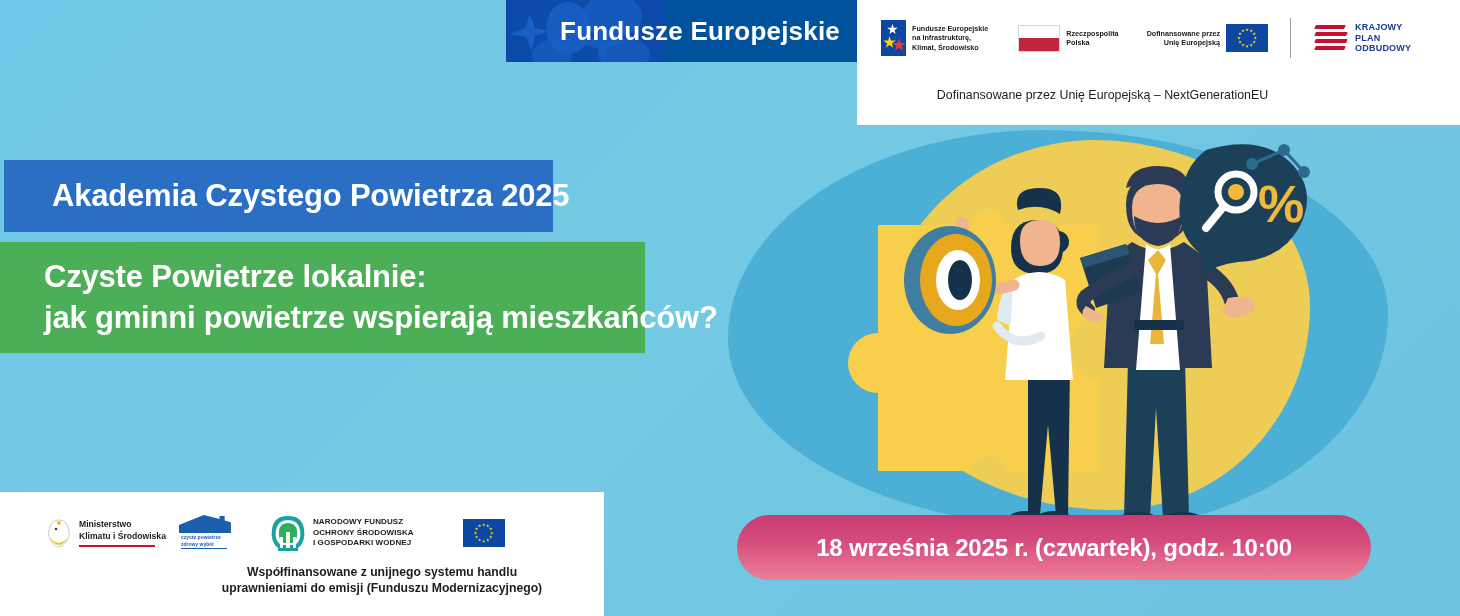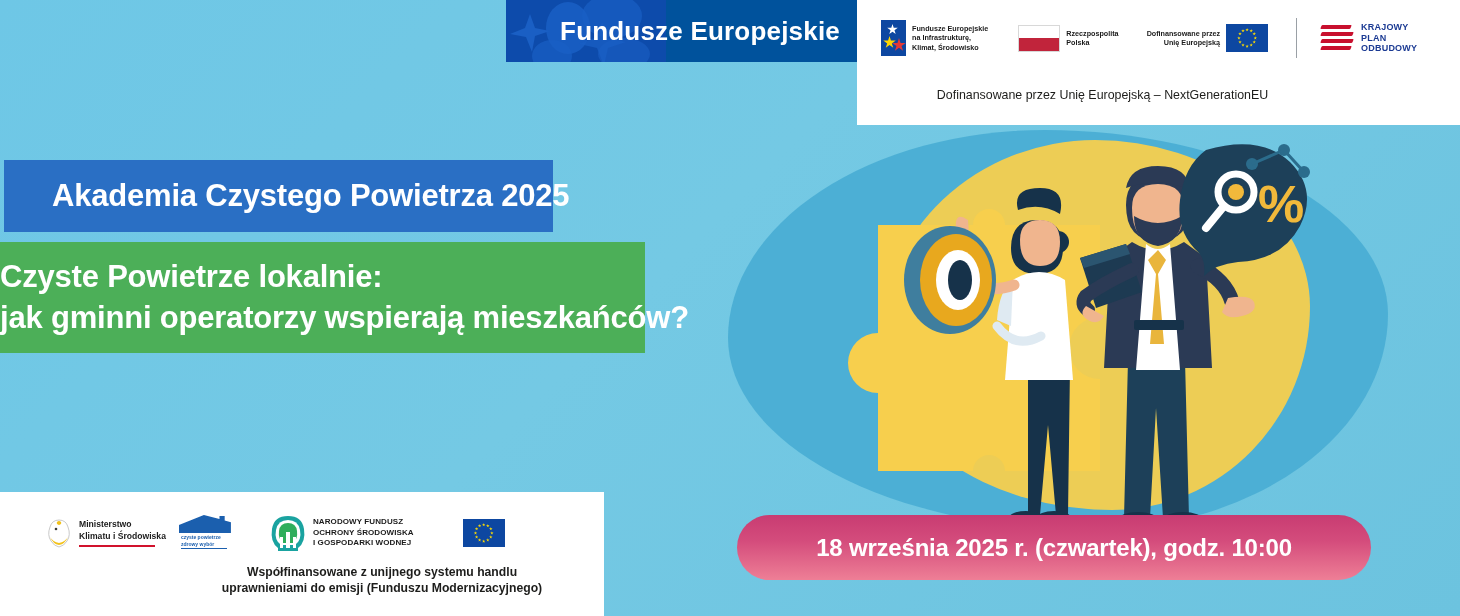--- a/index.html
+++ b/index.html
@@ -132,21 +132,21 @@
   }
   .title-green {
     position: absolute;
     left: 0px; top: 242px;
     width: 645px; height: 111px;
     background: #4caf58;
     display: flex; flex-direction: column; justify-content: center;
   }
   .title-green .l1, .title-green .l2 {
     color: #ffffff; font-size: 31px; font-weight: bold;
-    white-space: nowrap; line-height: 1.32; letter-spacing: -0.2px;
+    padding-left: 44px; white-space: nowrap; line-height: 1.32; letter-spacing: -0.2px;
   }
 
   
   .footer-box {
     position: absolute;
     left: 0px; top: 492px;
     width: 604px; height: 124px;
     background: #ffffff;
   }
   .footer-logos {
@@ -300,21 +300,21 @@
         <div class="pl-flag">
             <div class="w"></div>
             <div class="r"></div>
           </div>
         <div class="logo-txt">
           <div>Rzeczpospolita</div>
           <div>Polska</div>
         </div>
       </div>
 
-      <div class="logo-unit" style="margin-right:28px;">
+      <div class="logo-unit" style="margin-right:22px;">
         <div class="logo-txt r">
           <div>Dofinansowane przez</div>
           <div>Unię Europejską</div>
         </div>
         <div class="eu-flag" id="euflag1">
             <i style="left: 19.2px; top: 4px;"></i>
             <i style="left: 23.3px; top: 5.09859px;"></i>
             <i style="left: 26.3014px; top: 8.1px;"></i>
             <i style="left: 27.4px; top: 12.2px;"></i>
             <i style="left: 26.3014px; top: 16.3px;"></i>
@@ -347,21 +347,21 @@
     </div>
     <div class="header-caption">Dofinansowane przez Unię Europejską – NextGenerationEU</div>
   </div>
 
   <div class="title-blue">
     <span>Akademia Czystego Powietrza 2025</span>
   </div>
 
   <div class="title-green">
     <div class="l1">Czyste Powietrze lokalnie:</div>
-    <div class="l2">jak gminni operatorzy wspierają mieszkańców?</div>
+    <div class="l2">jak gminni powietrze wspierają mieszkańców?</div>
   </div>
 
   <div class="date-pill">
     <span>18 września 2025 r. (czwartek), godz. 10:00</span>
   </div>
 
   <div class="footer-box">
     <div class="footer-logos">
 
       <div class="mk-unit">

